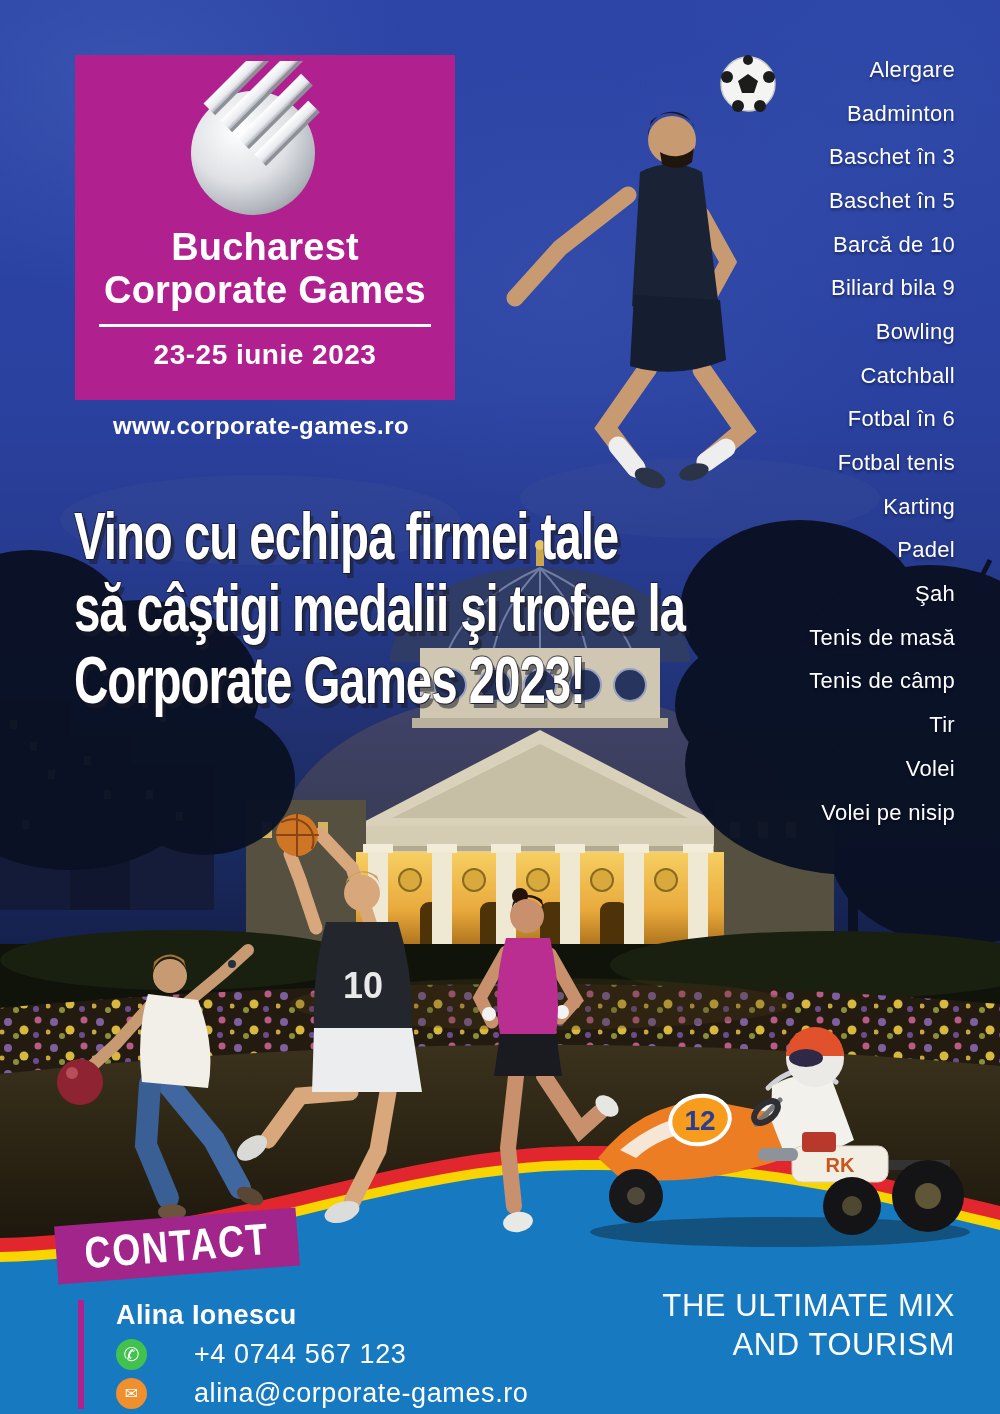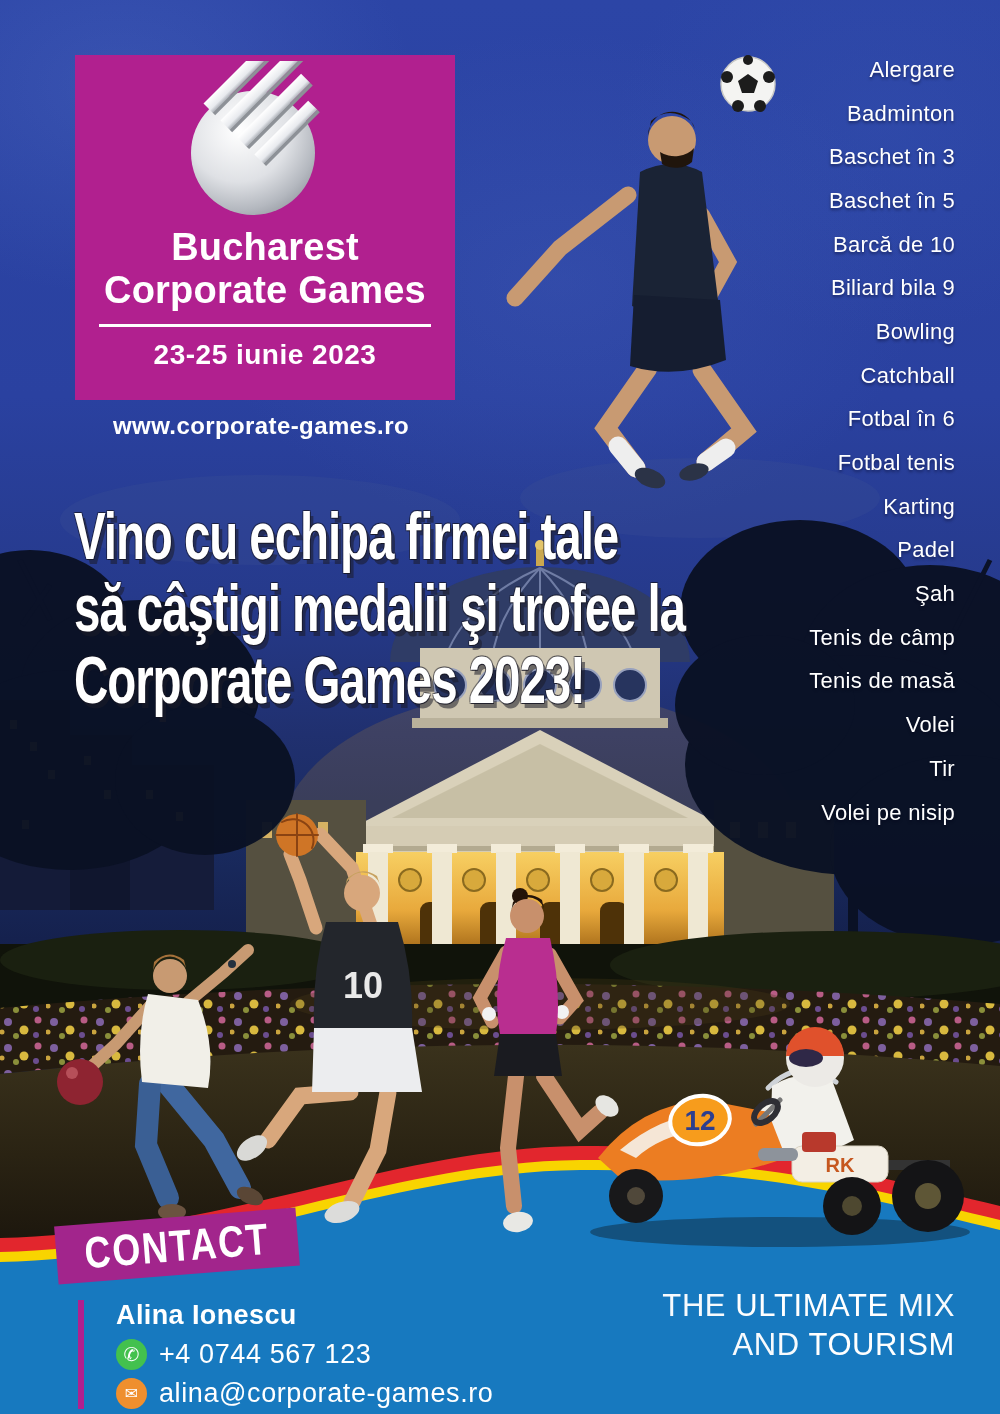--- a/index.html
+++ b/index.html
@@ -43,21 +43,21 @@
   .contact-badge{position:absolute;left:56px;top:1217px;width:242px;height:58px;
     background:#a2258c;transform:rotate(-4.5deg);display:flex;align-items:center;justify-content:center;}
   .contact-badge span{display:inline-block;transform:scaleX(.82);font-weight:bold;font-size:44px;letter-spacing:2px;}
   .contact-card{position:absolute;left:78px;top:1300px;border-left:6px solid #b1208f;padding-left:32px;}
   .contact-name{font-weight:bold;font-size:27px;letter-spacing:.4px;}
   .contact-row{display:flex;align-items:center;margin-top:7px;height:32px;}
   .cicon{width:31px;height:31px;border-radius:50%;display:flex;align-items:center;justify-content:center;
     font-family:"DejaVu Sans",sans-serif;font-size:19px;color:#fff;margin-right:12px;flex:0 0 31px;}
   .cicon.wa{background:#43c14e;}
   .cicon.em{background:#ef8f2e;font-size:16px;}
-  .contact-text{font-size:27px;letter-spacing:.6px;}
+  .contact-text{font-size:27px;letter-spacing:.6px;margin-left:35px;}
 
   
   .tagline{position:absolute;right:45px;top:1286px;text-align:right;font-size:31px;line-height:39px;letter-spacing:.6px;}
   .tagline span{white-space:pre;}
   .tg-bold{font-weight:normal;}
   .tg-light{font-weight:normal;opacity:.97;}
 </style>
 </head>
 <body>
 
@@ -351,24 +351,24 @@
     <li>Baschet în 5</li>
     <li>Barcă de 10</li>
     <li>Biliard bila 9</li>
     <li>Bowling</li>
     <li>Catchball</li>
     <li>Fotbal în 6</li>
     <li>Fotbal tenis</li>
     <li>Karting</li>
     <li>Padel</li>
     <li>Şah</li>
+    <li>Tenis de masă</li>
     <li>Tenis de câmp</li>
-    <li>Tenis de masă</li>
+    <li>Tir</li>
     <li>Volei</li>
-    <li>Tir</li>
     <li>Volei pe nisip</li>
   </ul>
 
   <div class="contact-badge">
     <span>CONTACT</span>
   </div>
   <div class="contact-card">
     <div class="contact-name">Alina Ionescu</div>
     <div class="contact-row">
       <span class="cicon wa">✆</span>

